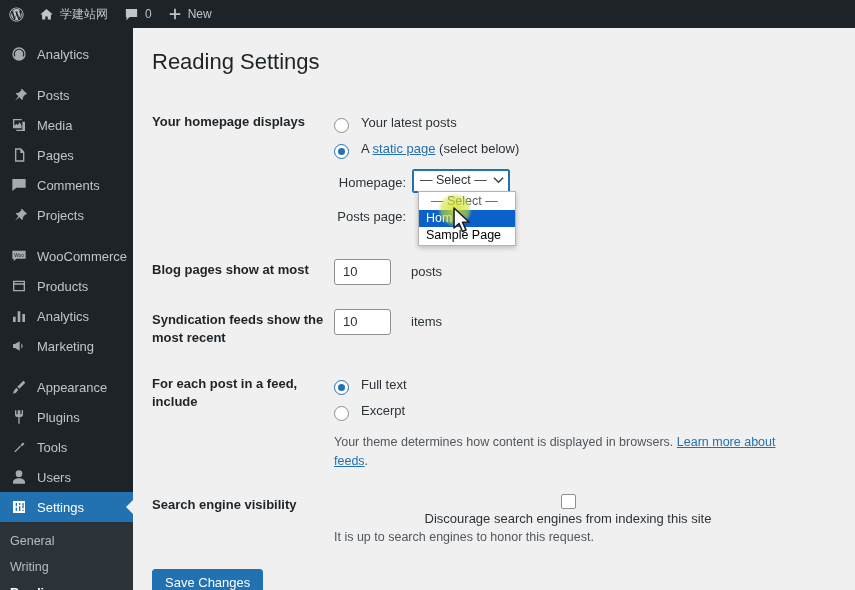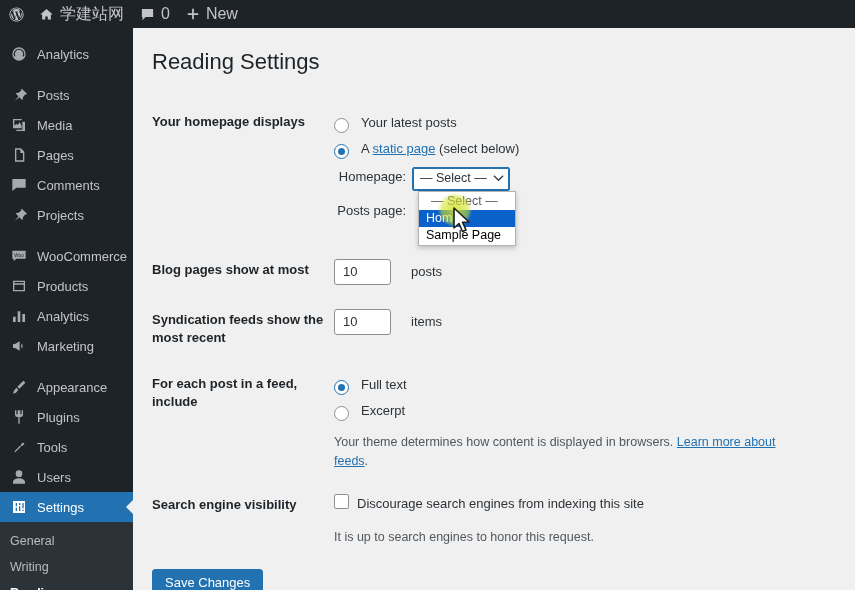--- a/index.html
+++ b/index.html
@@ -11,21 +11,21 @@
     font-family: "Liberation Sans", sans-serif;
   }
 
   
   #adminbar {
     position: absolute; top: 0; left: 0;
     width: 855px; height: 28px;
     background: #1d2327;
     color: #c3c4c7;
     display: flex; align-items: center;
-    font-size: 16px;
+    font-size: 12px;
   }
   .ab-item {
     display: flex; align-items: center;
     height: 28px; padding: 0 8px;
     color: #c3c4c7; gap: 6px;
     white-space: nowrap;
   }
   .ab-item svg { display: block; fill: #c3c4c7; }
   .ab-wp { padding-left: 8px; padding-right: 6px; }
 
@@ -123,21 +123,21 @@
     content: ""; position: absolute; left: 3px; top: 3px;
     width: 7px; height: 7px; border-radius: 50%;
     background: #2271b1;
   }
   .radio-label { font-size: 13px; color: #2c3338; }
   a.wplink { color: #2271b1; text-decoration: underline; }
 
   
   .page-selects { margin-top: 8px; position: relative; }
   .select-row {
-    display: flex; align-items: flex-start;
+    display: flex; align-items: flex-end;
     height: 26px; margin-bottom: 8px;
   }
   .select-row .sel-label {
     width: 78px; text-align: right; padding-right: 6px;
     font-size: 13px; color: #2c3338;
   }
   .sel-box {
     width: 98px; height: 24px;
     background: #fff;
     border: 1px solid #2271b1;
@@ -186,21 +186,21 @@
     padding-left: 8px;
   }
   .unit { font-size: 13px; color: #2c3338; }
 
   .desc {
     font-size: 12.5px; color: #50575e;
     margin-top: 12px; line-height: 1.5;
   }
 
   
-  .check-row { display: flex; align-items: flex-start; gap: 8px; height: 22px; }
+  .check-row { display: flex; align-items: center; height: 22px; flex-direction: column; }
   .checkbox {
     width: 15px; height: 15px;
     border: 1px solid #8c8f94; background: #fff;
     border-radius: 2px; flex: 0 0 15px;
   }
 
   
   #submit-area { margin: 10px 0 0 19px; }
   .button-primary {
     display: inline-block;

